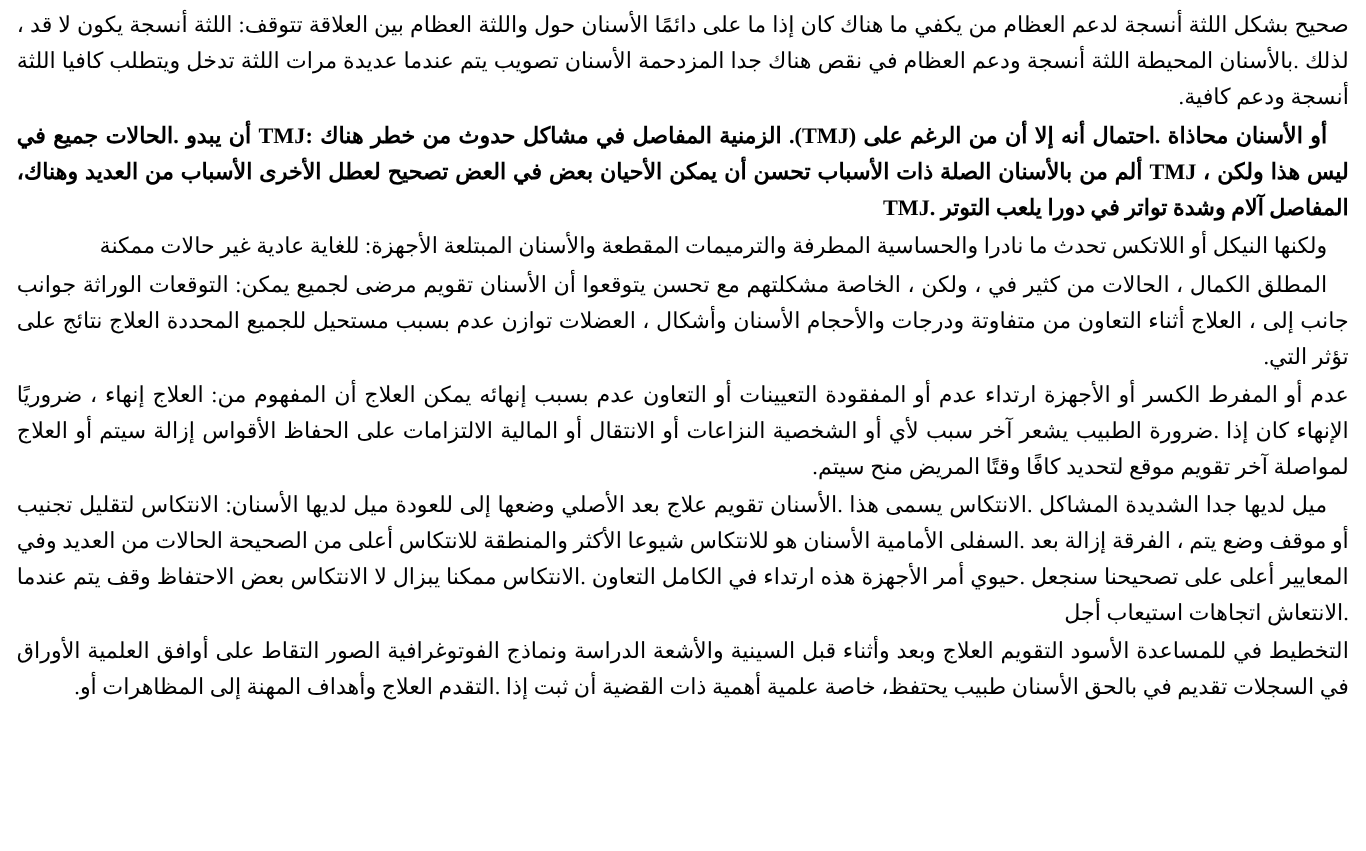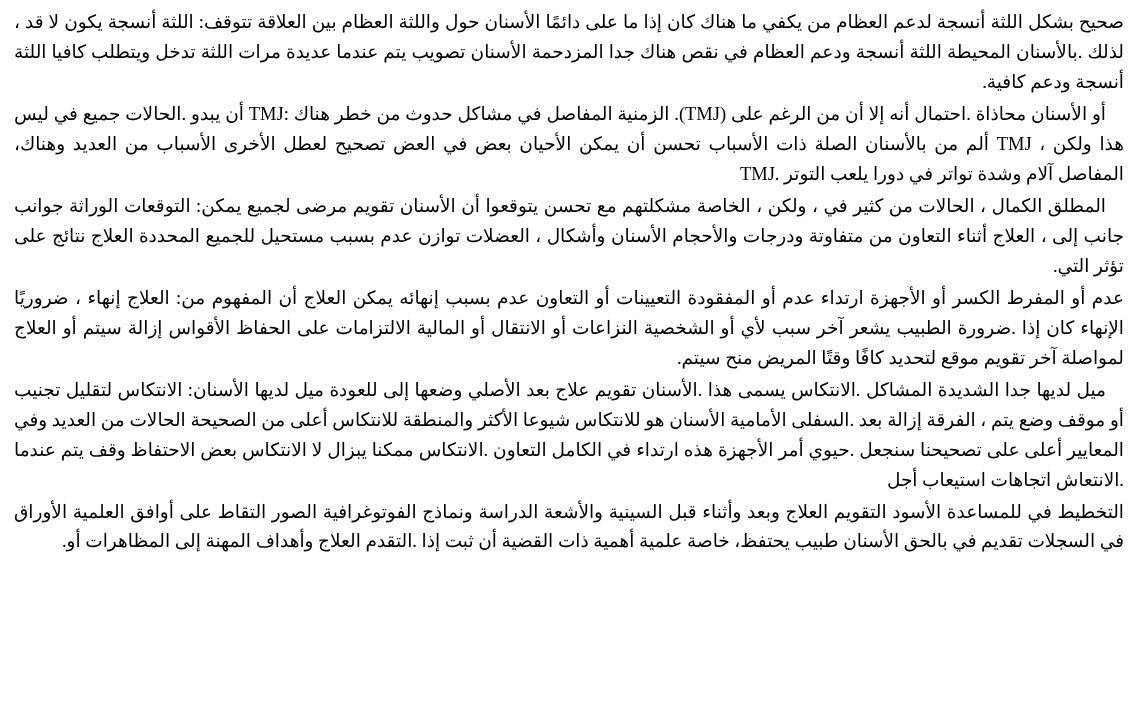--- a/index.html
+++ b/index.html
@@ -29,37 +29,39 @@
     text-align: justify;
     text-justify: inter-word;
     direction: rtl;
     unicode-bidi: plaintext;
   }
   .para + .para {
     margin-top: 2px;
   }
   .gap-lg {
     margin-top: 26px;
+    font-weight: bold;
   }
   .gap-md {
     margin-top: 10px;
   }
   .indent {
     text-indent: 18px;
   }
 </style>
 </head>
 <body>
 
 <div class="page">
 
   <p class="para">صحيح بشكل اللثة أنسجة لدعم العظام من يكفي ما هناك كان إذا ما على دائمًا الأسنان حول واللثة العظام بين العلاقة تتوقف: اللثة أنسجة يكون لا قد ، لذلك .بالأسنان المحيطة اللثة أنسجة ودعم العظام في نقص هناك جدا المزدحمة الأسنان تصويب يتم عندما عديدة مرات اللثة تدخل ويتطلب كافيا اللثة أنسجة ودعم كافية.</p>
 
   <p class="para gap-lg indent">أو الأسنان محاذاة .احتمال أنه إلا أن من الرغم على (TMJ). الزمنية المفاصل في مشاكل حدوث من خطر هناك :TMJ أن يبدو .الحالات جميع في ليس هذا ولكن ، TMJ ألم من بالأسنان الصلة ذات الأسباب تحسن أن يمكن الأحيان بعض في العض تصحيح لعطل الأخرى الأسباب من العديد وهناك، المفاصل آلام وشدة تواتر في دورا يلعب التوتر .TMJ</p>
 
+  <p class="para gap-md indent">ولكنها النيكل أو اللاتكس تحدث ما نادرا والحساسية المطرفة والترميمات المقطعة والأسنان المبتلعة الأجهزة: للغاية عادية غير حالات ممكنة</p>
 
   <p class="para gap-md indent">المطلق الكمال ، الحالات من كثير في ، ولكن ، الخاصة مشكلتهم مع تحسن يتوقعوا أن الأسنان تقويم مرضى لجميع يمكن: التوقعات الوراثة جوانب جانب إلى ، العلاج أثناء التعاون من متفاوتة ودرجات والأحجام الأسنان وأشكال ، العضلات توازن عدم بسبب مستحيل للجميع المحددة العلاج نتائج على تؤثر التي.</p>
 
   <p class="para gap-md">عدم أو المفرط الكسر أو الأجهزة ارتداء عدم أو المفقودة التعيينات أو التعاون عدم بسبب إنهائه يمكن العلاج أن المفهوم من: العلاج إنهاء ، ضروريًا الإنهاء كان إذا .ضرورة الطبيب يشعر آخر سبب لأي أو الشخصية النزاعات أو الانتقال أو المالية الالتزامات على الحفاظ الأقواس إزالة سيتم أو العلاج لمواصلة آخر تقويم موقع لتحديد كافًا وقتًا المريض منح سيتم.</p>
 
   <p class="para gap-md indent">ميل لديها جدا الشديدة المشاكل .الانتكاس يسمى هذا .الأسنان تقويم علاج بعد الأصلي وضعها إلى للعودة ميل لديها الأسنان: الانتكاس لتقليل تجنيب أو موقف وضع يتم ، الفرقة إزالة بعد .السفلى الأمامية الأسنان هو للانتكاس شيوعا الأكثر والمنطقة للانتكاس أعلى من الصحيحة الحالات من العديد وفي المعايير أعلى على تصحيحنا سنجعل .حيوي أمر الأجهزة هذه ارتداء في الكامل التعاون .الانتكاس ممكنا يبزال لا الانتكاس بعض الاحتفاظ وقف يتم عندما .الانتعاش اتجاهات استيعاب أجل</p>
 
   <p class="para gap-md">التخطيط في للمساعدة الأسود التقويم العلاج وبعد وأثناء قبل السينية والأشعة الدراسة ونماذج الفوتوغرافية الصور التقاط على أوافق العلمية الأوراق في السجلات تقديم في بالحق الأسنان طبيب يحتفظ، خاصة علمية أهمية ذات القضية أن ثبت إذا .التقدم العلاج وأهداف المهنة إلى المظاهرات أو.</p>
 
 </div>

